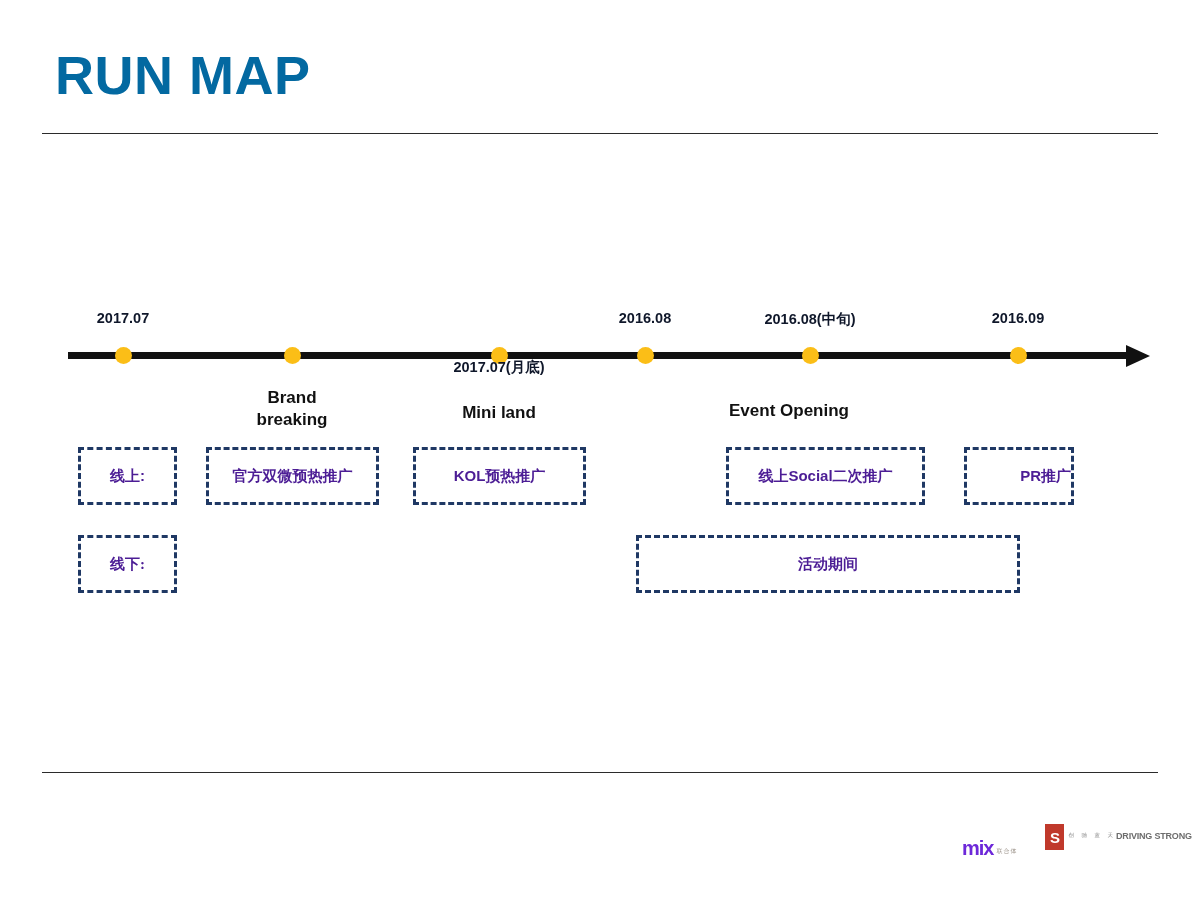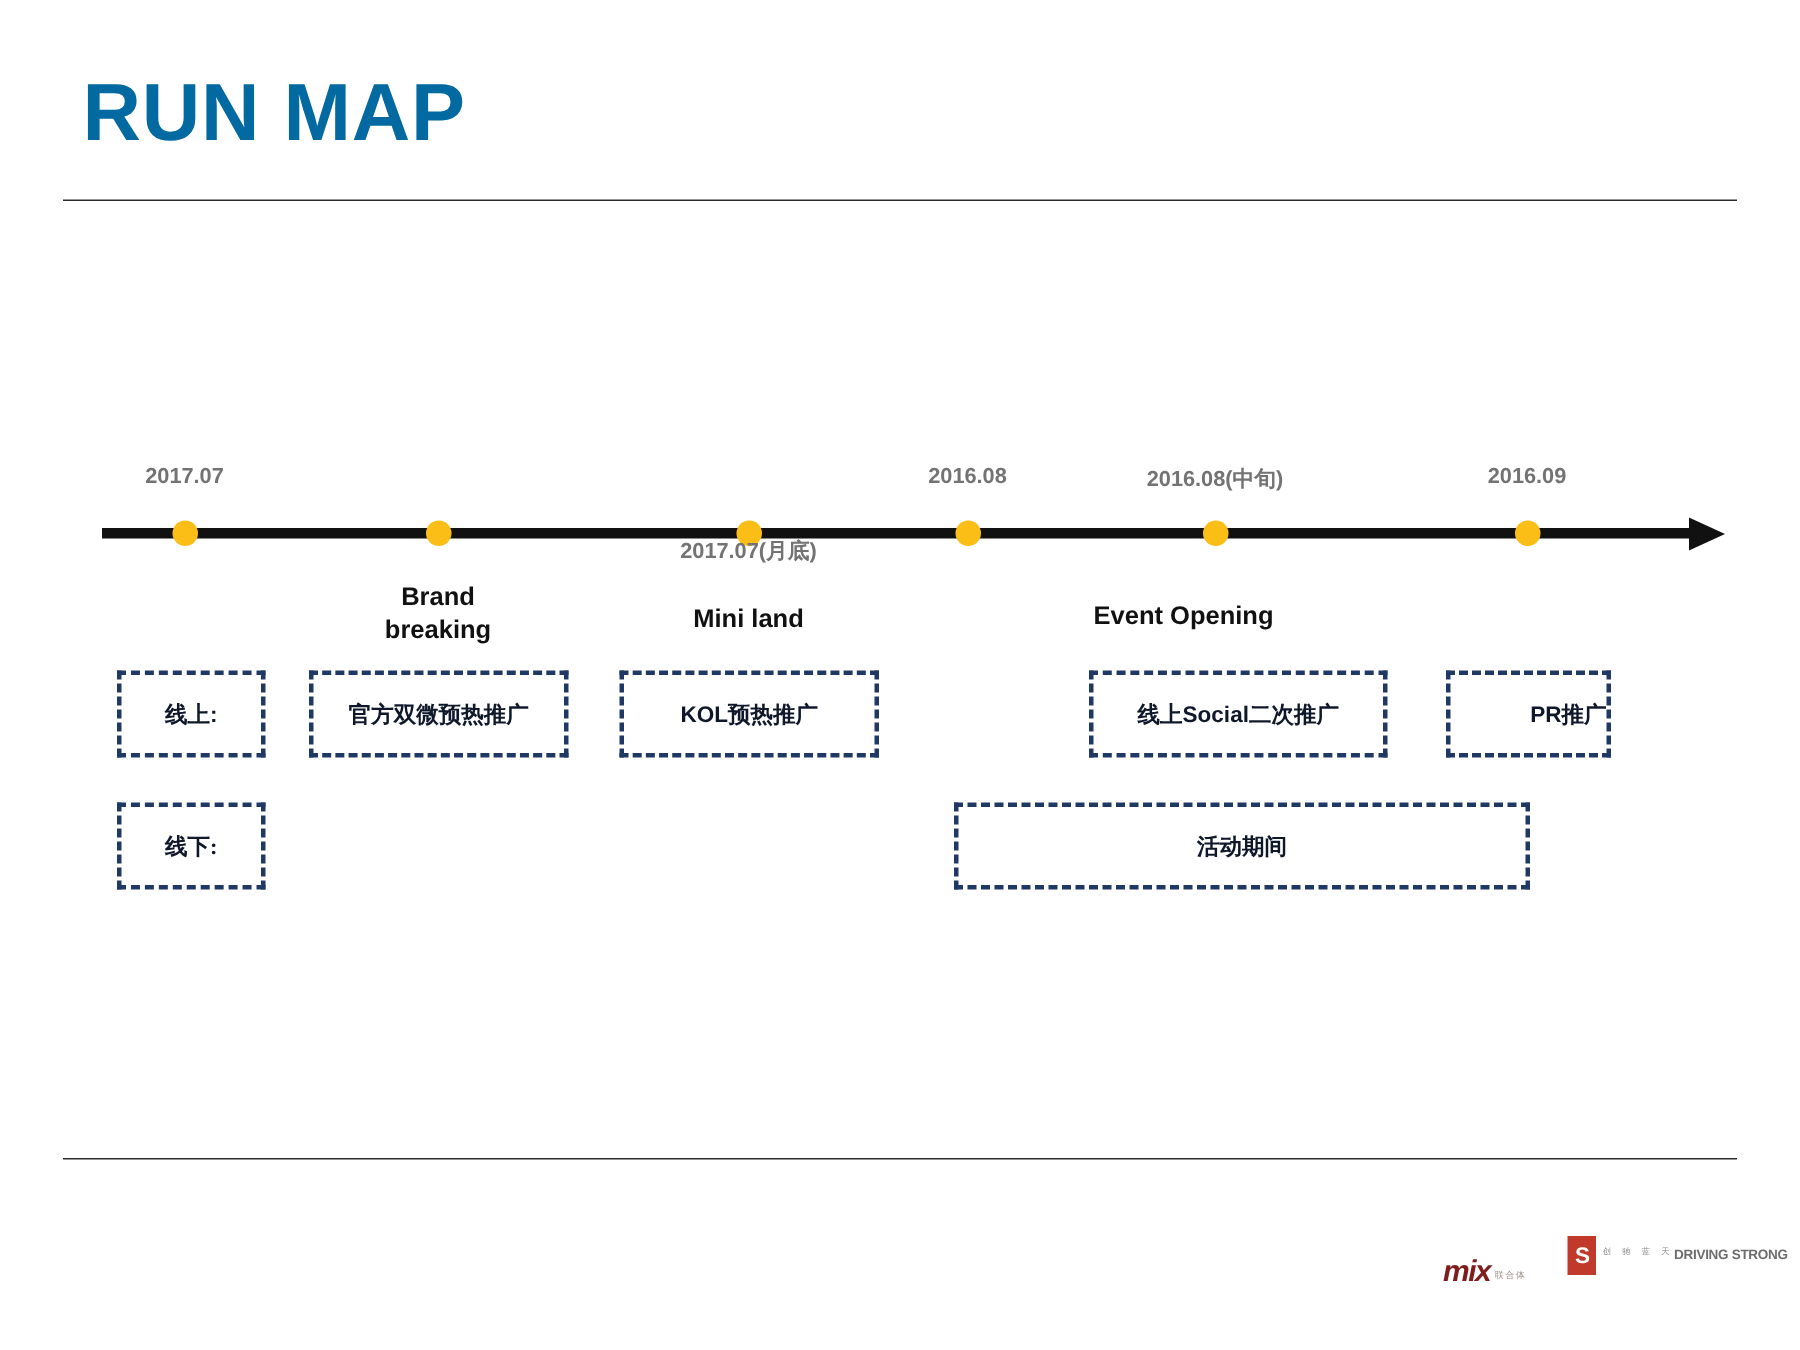--- a/index.html
+++ b/index.html
@@ -66,21 +66,21 @@
     border-radius: 50%;
     background: #FBBE17;
   }
 
   .tl-label {
     position: absolute;
     top: 310px;
     transform: translateX(-50%);
     font-size: 14.5px;
     font-weight: bold;
-    color: #737373;
+    color: #0f172a;
     white-space: nowrap;
   }
 
   
   .phase-label {
     position: absolute;
     transform: translateX(-50%);
     text-align: center;
     font-size: 17px;
     font-weight: bold;
@@ -95,21 +95,21 @@
     border: 3px dashed #1F3864;
     box-sizing: border-box;
     display: flex;
     align-items: center;
     justify-content: center;
     background: #ffffff;
   }
   .dbox-text {
     font-size: 15px;
     font-weight: bold;
-    color: #0f172a;
+    color: #4c1d95;
     white-space: nowrap;
   }
 
   
   .footer-logos {
     position: absolute;
     left: 962px;
     top: 816px;
     width: 196px;
     height: 42px;
@@ -119,22 +119,21 @@
   .logo-mix {
     display: flex;
     align-items: flex-end;
     gap: 3px;
     height: 100%;
     padding-right: 10px;
   }
   .logo-mix-word {
     font-size: 20px;
     font-weight: bold;
-    font-style: italic;
-    color: #7f1d1d;
+    color: #6d28d9;
     letter-spacing: -1px;
     line-height: 1;
   }
   .logo-mix-sub {
     font-size: 6px;
     color: #9a9188;
     letter-spacing: 1px;
     line-height: 1;
     padding-bottom: 4px;
     white-space: nowrap;

